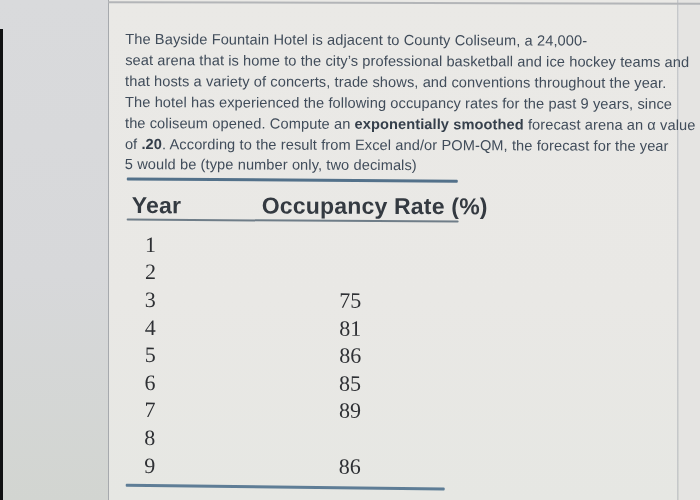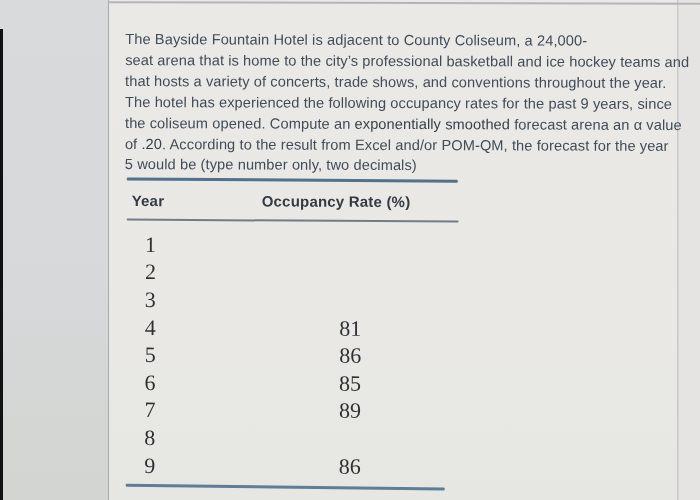--- a/index.html
+++ b/index.html
@@ -66,39 +66,39 @@
     left: 125px;
     top: 29px;
     width: 552px;
     color: #404c5a;
     font-size: 14.6px;
     line-height: 20.9px;
     letter-spacing: 0.1px;
   }
   .pline { white-space: nowrap; }
   .b {
-    font-weight: normal;
+    font-weight: bold;
     color: #353f4b;
   }
   .rule {
     position: absolute;
     border-radius: 1px;
   }
   .rule-top {
     left: 127px;
     top: 178px;
     width: 331px;
     height: 2.5px;
     background: #53718a;
     transform: rotate(0.2deg);
   }
   .th {
     position: absolute;
     top: 192px;
-    font-size: 15px;
+    font-size: 23px;
     font-weight: bold;
     color: #343a41;
     letter-spacing: 0.2px;
     white-space: nowrap;
   }
   .th-year { left: 132px; }
   .th-rate { left: 262px; }
   .rule-mid {
     left: 127px;
     top: 219px;
@@ -169,20 +169,21 @@
 
     <div class="tbody">
       <div class="trow">
           <span class="cy">1</span>
         </div>
       <div class="trow">
           <span class="cy">2</span>
         </div>
       <div class="trow">
           <span class="cy">3</span>
+          <span class="cv">75</span>
         </div>
       <div class="trow">
           <span class="cy">4</span>
           <span class="cv">81</span>
         </div>
       <div class="trow">
           <span class="cy">5</span>
           <span class="cv">86</span>
         </div>
       <div class="trow">

